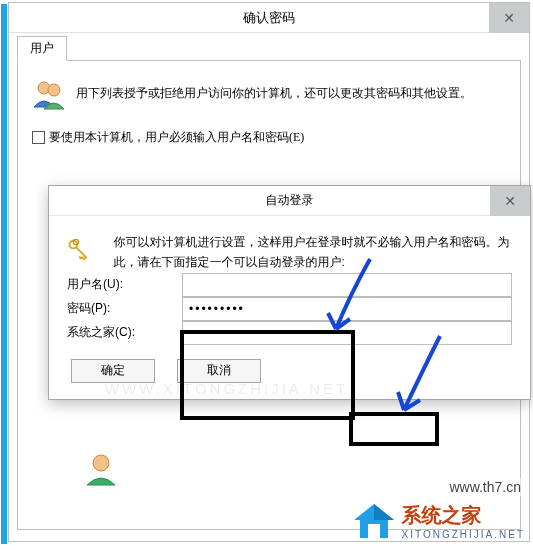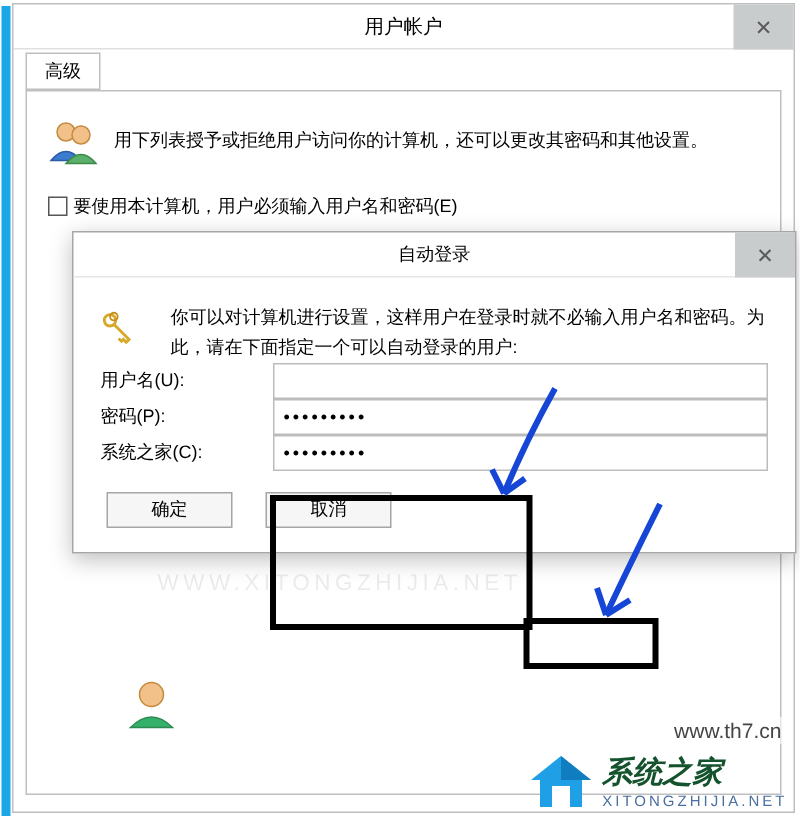--- a/index.html
+++ b/index.html
@@ -82,32 +82,33 @@
     gap: 10px;
     align-items: center;
     margin-bottom: 18px;
   }
   .blurb svg { flex: 0 0 auto; }
   .blurb-text { line-height: 1.6; }
   .checkbox-row {
     display: flex;
     align-items: center;
     gap: 4px;
+    font-family: Liberation Serif, serif;
   }
   .checkbox-box {
     width: 13px; height: 13px;
     border: 1px solid #555;
     background: #fff;
     display: inline-block;
   }
 
   
   .child-dialog {
     position: absolute;
-    left: 48px; top: 154px;
+    left: 48px; top: 185px;
     width: 483px;
     background: #fff;
     border: 1px solid #a6a6a6;
     box-shadow: 0 4px 14px rgba(0,0,0,0.25);
     z-index: 10;
   }
   .child-titlebar {
     height: 30px;
     display: flex;
     align-items: center;
@@ -206,22 +207,21 @@
   .wm-logo {
     width: 44px; height: 40px;
   }
   .wm-txt {
     display: flex; flex-direction: column;
     line-height: 1.15;
   }
   .wm-txt .big {
     font-size: 20px;
     font-weight: 700;
-    color: #14532d;
-    font-style: italic;
+    color: #c2410c;
   }
   .wm-txt .small {
     font-size: 10px;
     letter-spacing: 2px;
     color: #4a6fa0;
     margin-top: 2px;
   }
   .wm-corner {
     position: absolute;
     right: 10px; bottom: 54px;
@@ -241,28 +241,28 @@
     z-index: 5;
   }
 </style>
 </head>
 <body>
 
 <div class="accent-strip"></div>
 
 <div class="parent-dialog">
   <div class="parent-titlebar">
-    <span class="parent-title">用户帐户</span>
+    <span class="parent-title">确认密码</span>
     <div class="parent-close">
       <span>✕</span>
     </div>
   </div>
   <div class="parent-body">
     <div class="tabstrip">
-      <div class="tab"><span>高级</span></div>
+      <div class="tab active"><span>用户</span></div>
     </div>
     <div class="tabpanel">
       <div class="blurb">
         <svg width="34" height="34" viewBox="0 0 34 34">
           <circle cx="12" cy="11" r="6" fill="#f2c089" stroke="#c58a3e"></circle>
           <circle cx="22" cy="13" r="6" fill="#f2c089" stroke="#c58a3e"></circle>
           <path d="M2 30 Q12 18 22 30 Z" fill="#3b7bd1" stroke="#2a5ca3"></path>
           <path d="M12 32 Q22 20 32 32 Z" fill="#5ab06a" stroke="#3c8a4a"></path>
         </svg>
         <div class="blurb-text">用下列表授予或拒绝用户访问你的计算机，还可以更改其密码和其他设置。</div>

